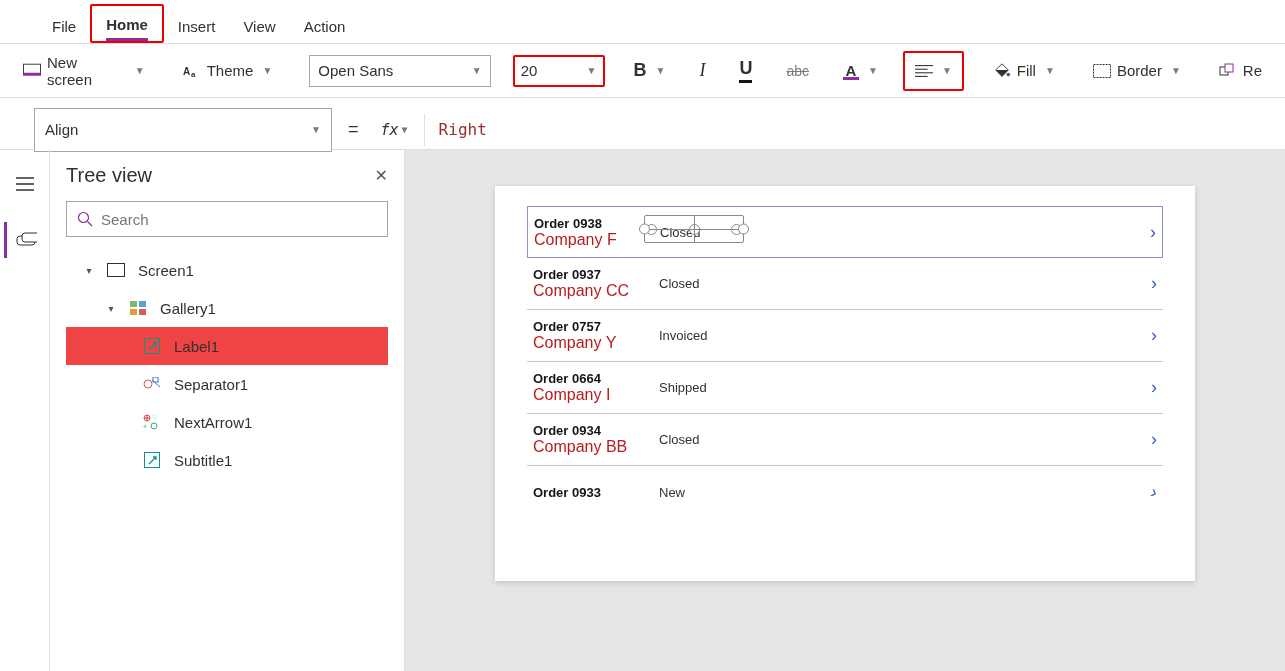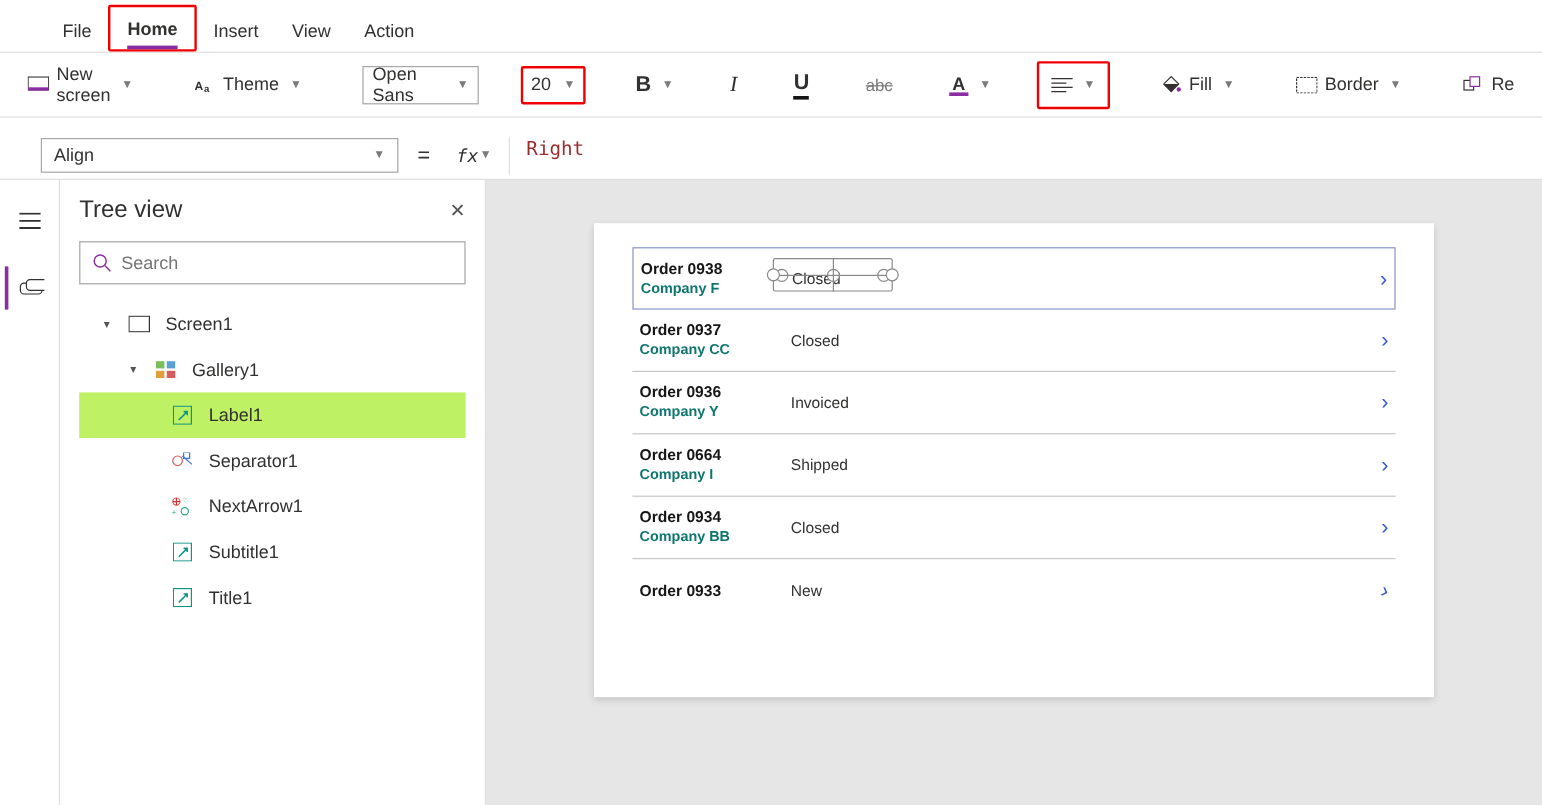--- a/index.html
+++ b/index.html
@@ -1,58 +1,58 @@
 <!DOCTYPE html>
 <html><head>
 <meta charset="utf-8">
 <style>
   * { box-sizing: border-box; margin: 0; padding: 0; }
   body { font-family: "Segoe UI", -apple-system, sans-serif; width: 1285px; height: 671px; background: #fff; color: #323130; overflow: hidden; }
   .ribbon-tabs { height: 44px; display: flex; align-items: flex-end; padding-left: 38px; border-bottom: 1px solid #e1dfdd; }
   .ribbon-tabs .tab { padding: 10px 14px 8px; font-size: 15px; cursor: pointer; position: relative; color: #323130; }
   .ribbon-tabs .tab.active { font-weight: 600; }
   .ribbon-tabs .tab.active::after { content:""; position:absolute; left:14px; right:14px; bottom:0; height:3px; background:#8c2ea3; }
-  .ribbon { height: 54px; display: flex; align-items: center; padding: 0 14px; border-bottom: 1px solid #e1dfdd; gap: 21px; }
+  .ribbon { height: 54px; display: flex; align-items: center; padding: 0 14px; border-bottom: 1px solid #e1dfdd; gap: 8px; }
   .rbtn { display:flex; align-items:center; gap:6px; padding:5px 8px; cursor:pointer; font-size:15px; color:#323130; border:1.5px solid transparent; border-radius:2px; }
   .caret { font-size:10px; color:#7a7a7a; margin-left:3px; }
   .font-select { display:flex; align-items:center; border:1px solid #a6a6a6; height:32px; width:182px; padding:0 8px; justify-content:space-between; font-size:15px; cursor:pointer; }
   .size-select { display:flex; align-items:center; border:1px solid #a6a6a6; height:32px; width:92px; padding:0 6px; justify-content:space-between; font-size:15px; cursor:pointer; margin-left:14px; }
   .ic { display:inline-flex; align-items:center; justify-content:center; width:18px; height:18px; }
   .underline-bar { border-bottom:3px solid #141414; padding-bottom:1px; font-size:18px; font-weight:600; }
   .strike { text-decoration: line-through; color:#7a7a7a; font-size:14px; }
   .redbox { border:2px solid #e00; border-radius:2px; }
 
   .formula-row { height: 40px; display:flex; align-items:center; border-bottom:1px solid #e1dfdd; padding: 0 0 0 34px; gap:10px; margin-top:12px; }
-  .prop-select { display:flex; align-items:center; justify-content:space-between; border:1px solid #a6a6a6; height:29px; width:298px; padding:0 10px; font-size:15px; cursor:pointer; background:#fff; }
+  .prop-select { display:flex; align-items:center; justify-content:space-between; border:1px solid #a6a6a6; height:44px; width:298px; padding:0 10px; font-size:15px; cursor:pointer; background:#fff; }
   .fx-lbl { font-family: Consolas, monospace; font-style:italic; font-size:15px; padding:0 6px; cursor:pointer; display:flex; align-items:center; }
-  .formula-area { border-left:1px solid #e1dfdd; height:32px; flex:1; display:flex; padding:0 14px; font-family: Consolas, monospace; color:#9b2d2d; font-size:16px; }
+  .formula-area { border-left:1px solid #e1dfdd; height:32px; flex:1; display:flex; align-items:center; padding:0 14px; font-family: Consolas, monospace; color:#9b2d2d; font-size:16px; }
 
   .body-area { display:flex; height: calc(671px - 44px - 54px - 52px); justify-content: flex-end; }
   .left-rail { width:50px; border-right:1px solid #e1dfdd; display:flex; flex-direction:column; align-items:center; padding-top:16px; gap:20px; }
   .rail-item { width:42px; height:36px; display:flex; align-items:center; justify-content:center; cursor:pointer; }
   .rail-item.active { border-left:3px solid #8c2ea3; }
 
   .tree-panel { width:355px; border-right:1px solid #e1dfdd; padding: 8px 16px; }
   .tree-header { display:flex; justify-content:space-between; align-items:center; font-size:20px; margin: 6px 0 14px; }
   .search-box { display:flex; align-items:center; border:1px solid #a6a6a6; height:36px; padding:0 10px; gap:8px; color:#605e5c; }
   .search-box input { border:none; outline:none; font-size:15px; flex:1; }
   .tree-list { margin-top:14px; }
   .tree-row { display:flex; align-items:center; height:38px; gap:10px; font-size:15px; cursor:pointer; padding-left:4px; }
   .tree-row.indent1 { padding-left:18px; }
   .tree-row.indent2 { padding-left:40px; }
   .tree-row.indent3 { padding-left:74px; }
-  .tree-row.selected { background:#bef264; }
+  .tree-row.selected { background:#ef4444; }
   .tree-ic { width:24px; height:20px; display:inline-flex; align-items:center; justify-content:center; }
   .exp { font-size:10px; color:#555; width:10px; text-align:center; }
 
   .canvas-area { flex:1; background:#e6e6e6; display:flex; justify-content:center; padding-top:36px; }
   .screen { background:#fff; width:700px; height:395px; box-shadow:0 2px 6px rgba(0,0,0,0.15); padding: 20px 32px; }
   .gallery-item { border-bottom:1px solid #c8c6c4; display:flex; align-items:center; height:52px; padding: 4px 6px; gap:12px; position:relative; }
   .gallery-item span.title { font-weight:700; font-size:13px; color:#161616; display:block;}
-  .gallery-item span.sub { font-size:12px; color:#0f766e;font-weight:bold;}
+  .gallery-item span.sub { font-size:16px; color:#b91c1c;}
   .gallery-item .status { position:absolute; left:132px; font-size:13px; color:#323130;}
   .gallery-item .arrow { margin-left:auto; color:#3a5acb; font-size:18px; }
   .gallery-item.first { border:1px solid #8893c8; }
 
   .sel-handler { position:absolute; left:116px; top:8px; width:100px; height:28px; border:1px solid #888; display:flex; align-items:center; justify-content:space-between; padding:0 1px; }
   .sel-handler .h { width:11px; height:11px; border:1px solid #888; border-radius:50%; background:#fff; }
 
   svg { display:block; }
 </style>
 </head>
@@ -269,29 +269,20 @@
         <span>NextArrow1</span>
       </div>
       <div class="tree-row indent3">
         <span class="tree-ic">
             <svg width="16" height="16" viewBox="0 0 16 16">
               <rect x="0.5" y="0.5" width="15" height="15" fill="none" stroke="#0f9488"></rect>
               <path d="M5 12 L12 5 M9 5 l3 0 l0 3" fill="none" stroke="#0f9488" stroke-width="1.3"></path>
             </svg>
           </span>
         <span>Subtitle1</span>
-      </div>
-      <div class="tree-row indent3">
-        <span class="tree-ic">
-            <svg width="16" height="16" viewBox="0 0 16 16">
-              <rect x="0.5" y="0.5" width="15" height="15" fill="none" stroke="#0f9488"></rect>
-              <path d="M5 12 L12 5 M9 5 l3 0 l0 3" fill="none" stroke="#0f9488" stroke-width="1.3"></path>
-            </svg>
-          </span>
-        <span>Title1</span>
       </div>
     </div>
   </div>
 
   <div class="canvas-area">
     <div class="screen">
       <div class="gallery-item first" style="position:relative">
         <div>
           <span class="title">Order 0938</span>
           <span class="sub">Company F</span>
@@ -307,21 +298,21 @@
           <div class="h" style="position:absolute;left:-6px;top:50%;transform:translateY(-50%)"></div>
           <div class="h" style="position:absolute;right:-6px;top:50%;transform:translateY(-50%)"></div>
         </div>
       </div>
       <div class="gallery-item">
         <div><span class="title">Order 0937</span><span class="sub">Company CC</span></div>
         <span class="status">Closed</span>
         <span class="arrow">›</span>
       </div>
       <div class="gallery-item">
-        <div><span class="title">Order 0936</span><span class="sub">Company Y</span></div>
+        <div><span class="title">Order 0757</span><span class="sub">Company Y</span></div>
         <span class="status">Invoiced</span>
         <span class="arrow">›</span>
       </div>
       <div class="gallery-item">
         <div><span class="title">Order 0664</span><span class="sub">Company I</span></div>
         <span class="status">Shipped</span>
         <span class="arrow">›</span>
       </div>
       <div class="gallery-item">
         <div><span class="title">Order 0934</span><span class="sub">Company BB</span></div>

